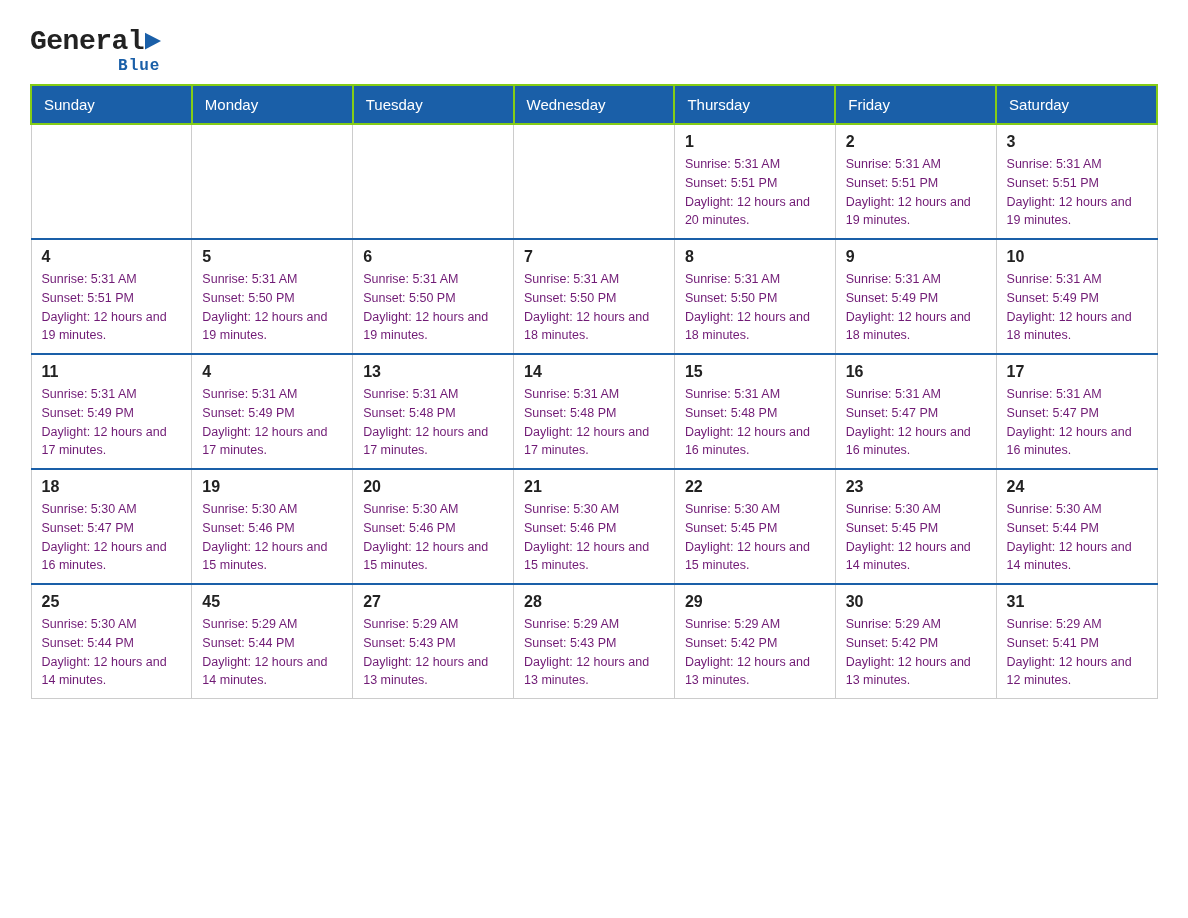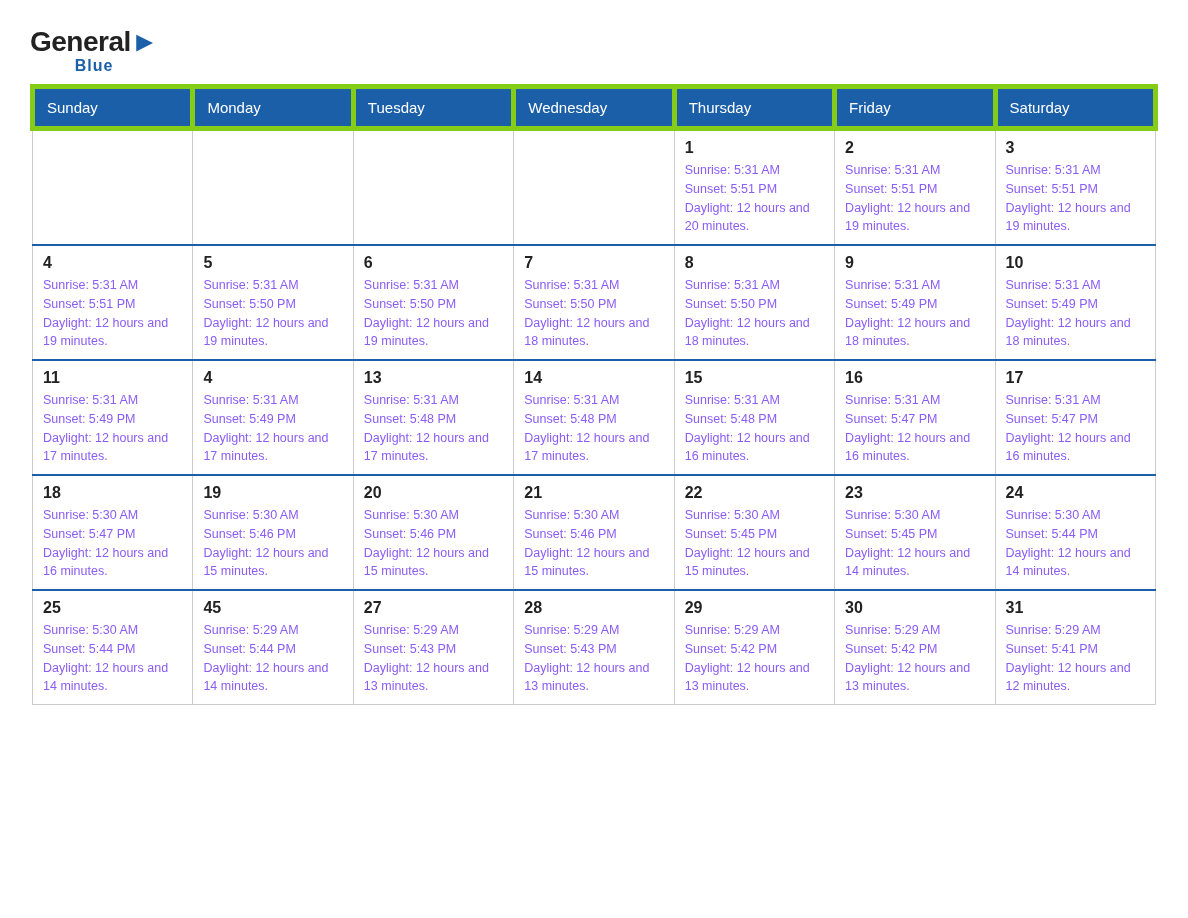--- a/index.html
+++ b/index.html
@@ -13,22 +13,23 @@
     }
     .header-area {
       display: flex;
       justify-content: space-between;
       align-items: flex-start;
       margin-bottom: 8px;
     }
     .logo {
       display: flex;
       flex-direction: column;
-      align-items: center;
+      align-items: flex-end;
       padding-top: 8px;
+      font-family: Liberation Mono, monospace;
     }
     .logo-general {
       font-size: 28px;
       font-weight: bold;
       color: #222;
       letter-spacing: -0.5px;
       line-height: 1;
     }
     .logo-general span {
       color: #1a5fa8;
@@ -60,21 +61,21 @@
       border-collapse: collapse;
       margin-top: 10px;
     }
     .calendar th {
       background-color: #1a5fa8;
       color: #fff;
       padding: 10px 12px;
       font-size: 15px;
       font-weight: normal;
       text-align: left;
-      border: 5px solid #84cc16;
+      border: 2px solid #84cc16;
     }
     .calendar td {
       vertical-align: top;
       border: 1px solid #ccc;
       padding: 8px 10px;
       width: 14.28%;
       min-height: 110px;
       font-size: 13px;
       color: #333;
     }
@@ -86,21 +87,21 @@
     }
     .day-number {
       font-size: 16px;
       font-weight: bold;
       color: #222;
       display: block;
       margin-bottom: 4px;
     }
     .day-info {
       font-size: 12.5px;
-      color: #8b5cf6;
+      color: #701a75;
       line-height: 1.5;
     }
     .empty-cell {
       background: #fff;
     }
     .calendar tbody tr td {
       height: 107px;
     }
   </style>
 </head>

